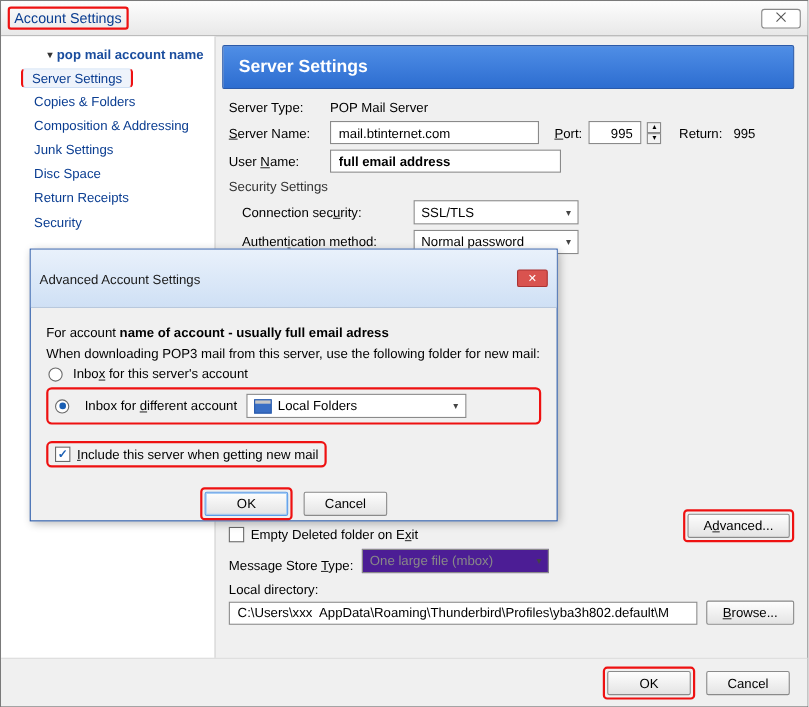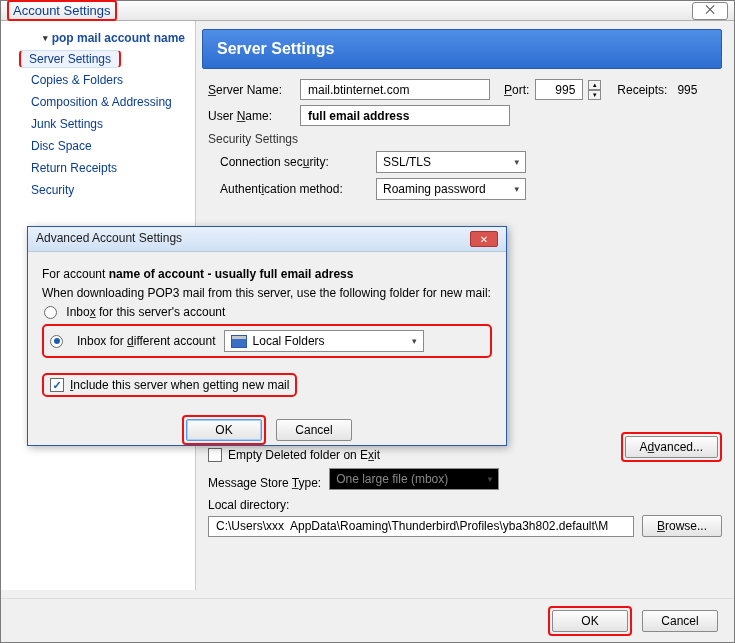--- a/index.html
+++ b/index.html
@@ -1,18 +1,18 @@
 <!DOCTYPE html>
 <html><head>
 <meta charset="utf-8">
 <style>
   * { box-sizing: border-box; margin: 0; padding: 0; font-family: "Segoe UI", Tahoma, sans-serif; font-size: 12px; }
   body { background:#fff; }
   .window { width:735px; height:643px; position:relative; border:1px solid #7a7a7a; background:#f0f0f0; }
-  .titlebar { height:20px; border-bottom:1px solid #b0b0b0; display:flex; align-items:center; padding:0 6px; background:linear-gradient(#fdfdfd,#e8e8e8); }
+  .titlebar { height:32px; border-bottom:1px solid #b0b0b0; display:flex; align-items:center; padding:0 6px; background:linear-gradient(#fdfdfd,#e8e8e8); }
   .titlebar .title { color:#0a3d91; font-size:13px; border:2px solid #e11; border-radius:3px; padding:1px 4px; display:inline-block; }
   .titlebar .closebox { margin-left:auto; width:36px; height:18px; border:1px solid #888; border-radius:3px; background:#fff; text-align:center; line-height:15px; color:#555; }
   .content { display:flex; height:calc(100% - 28px - 44px); }
   .sidebar { width:195px; border-right:1px solid #ccc; background:#fff; padding:6px 0; }
   .acct-name { font-weight:bold; font-size:13px; padding:4px 10px; color:#1a4d9e; display:flex; align-items:center; gap:4px;justify-content:flex-end;}
   .acct-name::before { content:"▾"; font-size:9px; color:#333;}
   .side-item { padding:4px 4px 4px 30px; cursor:default; color:#0a3d91; }
   .side-item.selected { background:#eef3fb; border-top:1px solid #cfe0f5; border-bottom:1px solid #cfe0f5; }
   .side-highlight { border:2px solid #e11; border-radius:4px; margin:1px 6px 1px 18px; padding:1px 8px; display:inline-block; }
   .main { flex:1; padding:8px 12px 8px 6px; position:relative; overflow:hidden;}
@@ -31,34 +31,34 @@
   .checkbox { width:14px; height:14px; border:1px solid #6a6a6a; display:inline-flex; align-items:center; justify-content:center; background:#fff; margin-right:6px; vertical-align:middle;}
   .checkbox.checked::after{ content:"✓"; color:#1a5fb4; font-size:11px; font-weight:bold; line-height:10px;}
   .btn { border:1px solid #8a8a8a; background:linear-gradient(#fdfdfd,#e4e4e4); padding:3px 14px; border-radius:2px; cursor:default; min-width:62px; text-align:center;}
   .btn-default { border:1px solid #5a9be8; box-shadow:0 0 0 1px #a8cef5 inset; }
   .highlight-red { border:2px solid #e11; border-radius:4px; padding:2px; display:inline-flex;}
   .bottom-bar { position:absolute; bottom:0; left:0; right:0; height:44px; display:flex; align-items:center; justify-content:flex-end; gap:10px; padding:0 16px; border-top:1px solid #ddd; background:#f0f0f0;}
   .acct-actions { position:absolute; left:22px; bottom:8px; }
   .acct-actions .combo { min-width:170px; justify-content:center; background:linear-gradient(#fdfdfd,#e4e4e4);}
   
   .modal { position:absolute; left:26px; top:225px; width:480px; background:#f0f0f0; border:1px solid #2a5aaa; box-shadow:2px 2px 8px rgba(0,0,0,0.3);}
-  .modal-title { background:linear-gradient(#e9f1fb,#cfe0f5); padding:4px 8px; display:flex; align-items:flex-start; border-bottom:1px solid #b8c8dd;}
+  .modal-title { background:linear-gradient(#e9f1fb,#cfe0f5); padding:18px 8px; display:flex; align-items:flex-end; border-bottom:1px solid #b8c8dd;}
   .modal-title span:first-child { color:#1a1a1a; }
   .modal-close { margin-left:auto; width:28px; height:16px; background:#d9534f; color:#fff; text-align:center; font-size:10px; line-height:15px; border:1px solid #a33; border-radius:2px;}
   .modal-body { padding:10px 14px 0 14px; }
   .modal-body .line { margin:5px 0; }
   .radio { width:13px; height:13px; border:1px solid #6a6a6a; border-radius:50%; display:inline-flex; align-items:center; justify-content:center; margin-right:6px; vertical-align:middle; background:#fff;}
   .radio.checked::after { content:""; width:6px; height:6px; background:#1a5fb4; border-radius:50%;}
   .modal-row-highlight { border:2px solid #e11; border-radius:5px; padding:4px 6px; display:flex; align-items:center; gap:8px; margin:3px 0;}
   .cb-row-highlight { border:2px solid #e11; border-radius:5px; padding:3px 6px; display:inline-flex; align-items:center; margin-top:12px;}
   .modal-combo { min-width:200px; }
   .modal-foot { display:flex; gap:10px; justify-content:center; margin-top:18px; align-items:center;}
   .lf-icon { width:16px; height:13px; display:inline-block; background:#3a6fc5; border:1px solid #2a5aaa; position:relative;}
   .lf-icon::before{content:""; position:absolute; left:0; right:0; top:0; height:3px; background:#c6c6c6;}
-  .disabled-combo { background:#000000; color:#888;}
+  .disabled-combo { background:#4c1d95; color:#888;}
   .store-row { margin:6px 0 4px 6px; display:flex; align-items:flex-end; gap:8px;}
   .local-dir { margin:8px 0 3px 6px; }
   .path-row { margin-left:6px; display:flex; gap:8px; align-items:center;}
   .path-row input { flex:1; }
 </style>
 </head>
 <body>
 
 <div class="window">
   <div class="titlebar">
@@ -79,47 +79,51 @@
       <div class="side-item">Junk Settings</div>
       <div class="side-item">Disc Space</div>
       <div class="side-item">Return Receipts</div>
       <div class="side-item">Security</div>
     </div>
 
     <div class="main">
       <div class="banner">Server Settings</div>
 
       <div class="row">
+        <span class="lbl">Server Type:</span>
+        <span>POP Mail Server</span>
+      </div>
+      <div class="row">
         <span class="lbl"><span class="underline">S</span>erver Name:</span>
         <input type="text" class="field" style="width: 190px;" value="mail.btinternet.com">
         <span style="margin-left:8px"><span class="underline">P</span>ort:</span>
         <input type="text" class="field num" value="995" style="">
         <span class="spin">
             <span>▴</span>
             <span>▾</span>
           </span>
-        <span style="margin-left:10px">Receipts:</span>
+        <span style="margin-left:10px">Return:</span>
         <span style="margin-left:4px">995</span>
       </div>
       <div class="row">
         <span class="lbl">User <span class="underline">N</span>ame:</span>
         <input type="text" class="field" style="width: 210px; font-weight: bold;" value="full email address">
       </div>
 
       <div class="group-label">Security Settings</div>
       <div class="row" style="margin-left:18px">
         <span style="min-width:150px">Connection sec<span class="underline">u</span>rity:</span>
         <div class="combo">
             <span>SSL/TLS</span>
           </div>
       </div>
       <div class="row" style="margin-left:18px">
         <span style="min-width:150px">Authent<span class="underline">i</span>cation method:</span>
         <div class="combo">
-            <span>Roaming password</span>
+            <span>Normal password</span>
           </div>
       </div>
 
       <div class="msg-storage">
         <div class="group-label">Message Storage</div>
         <div class="store-row">
           <div style="display:flex; align-items:center; flex:1">
             <span class="checkbox"></span>
             <span>Empty Deleted folder on E<span class="underline">x</span>it</span>
           </div>

